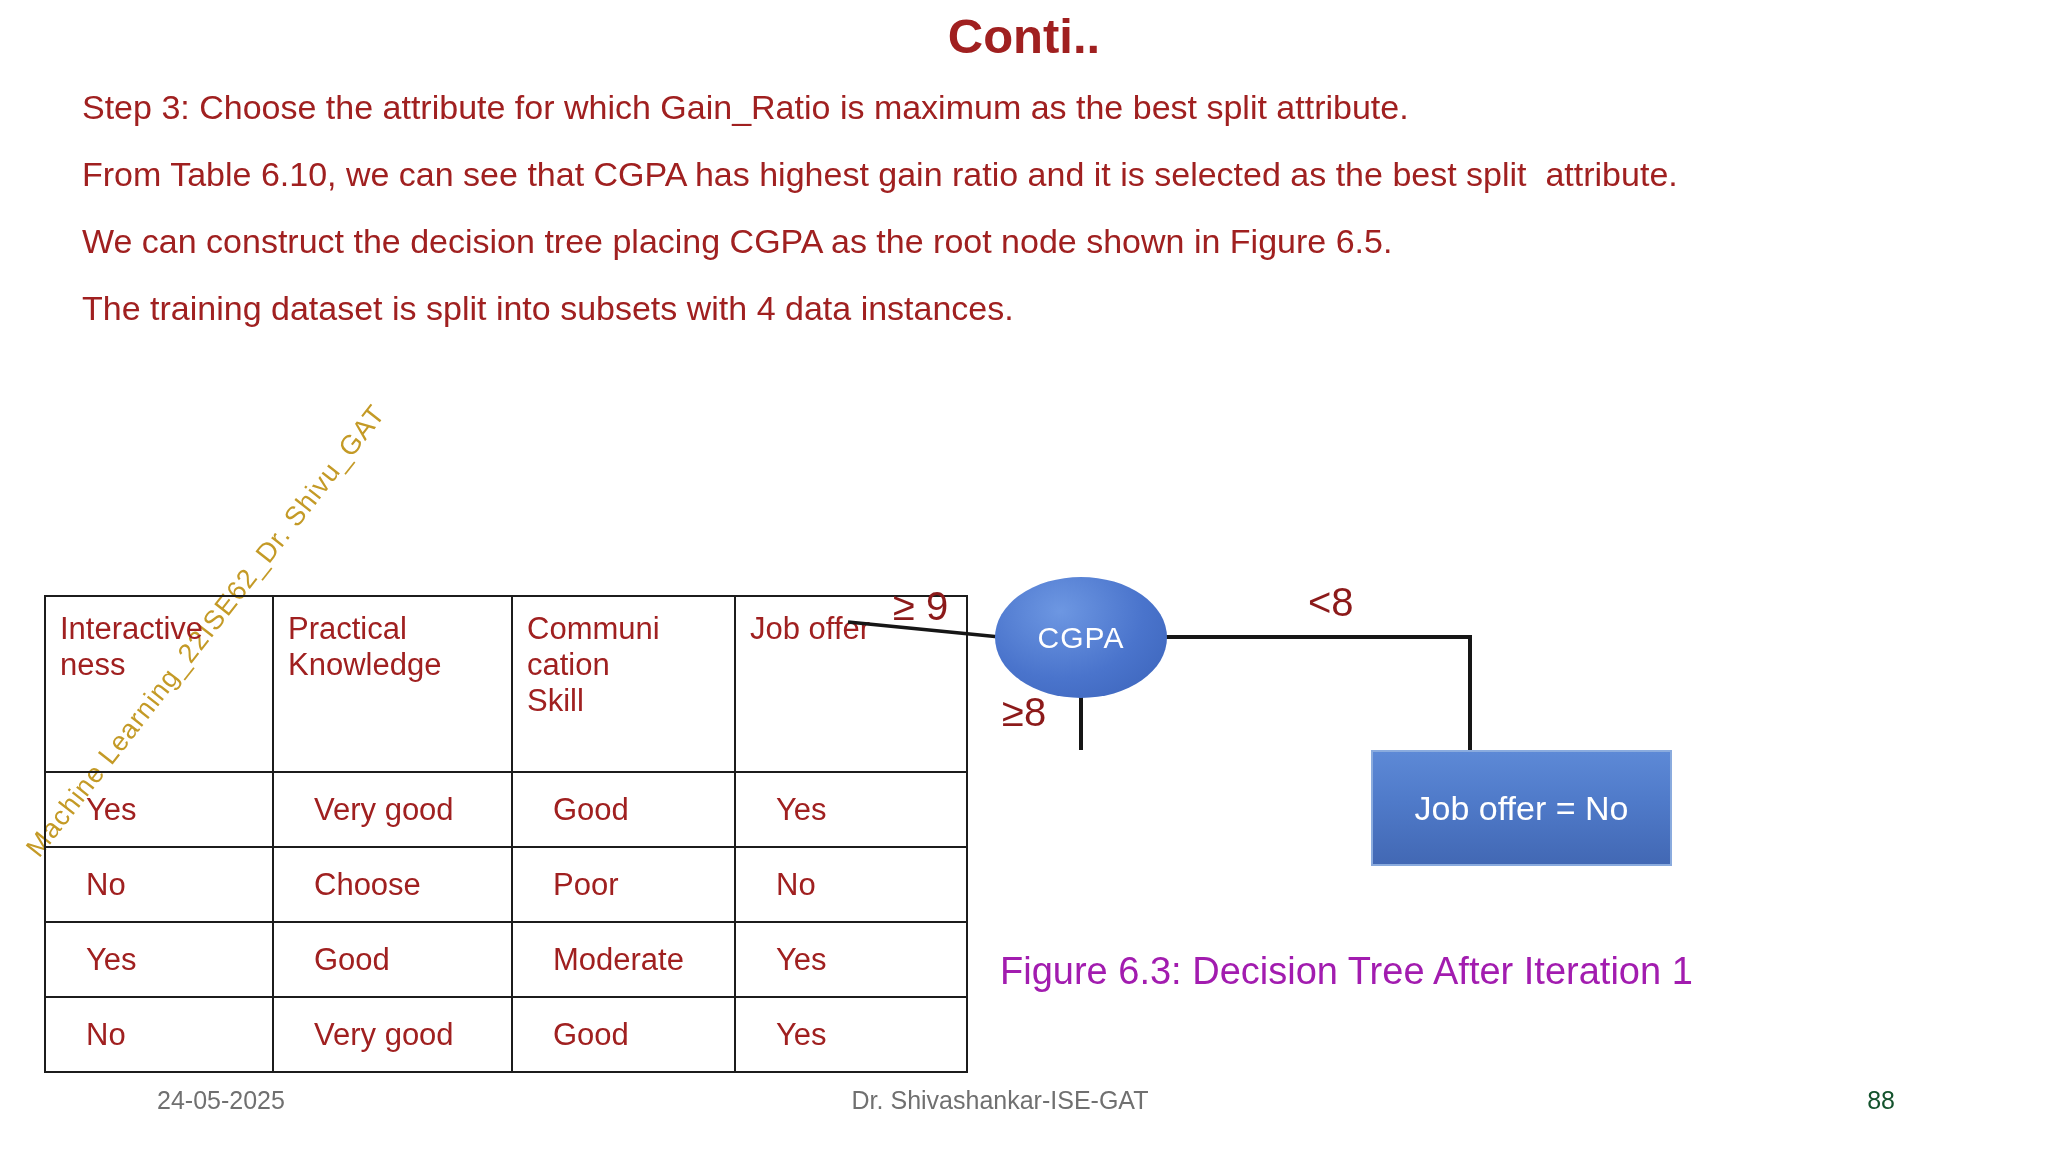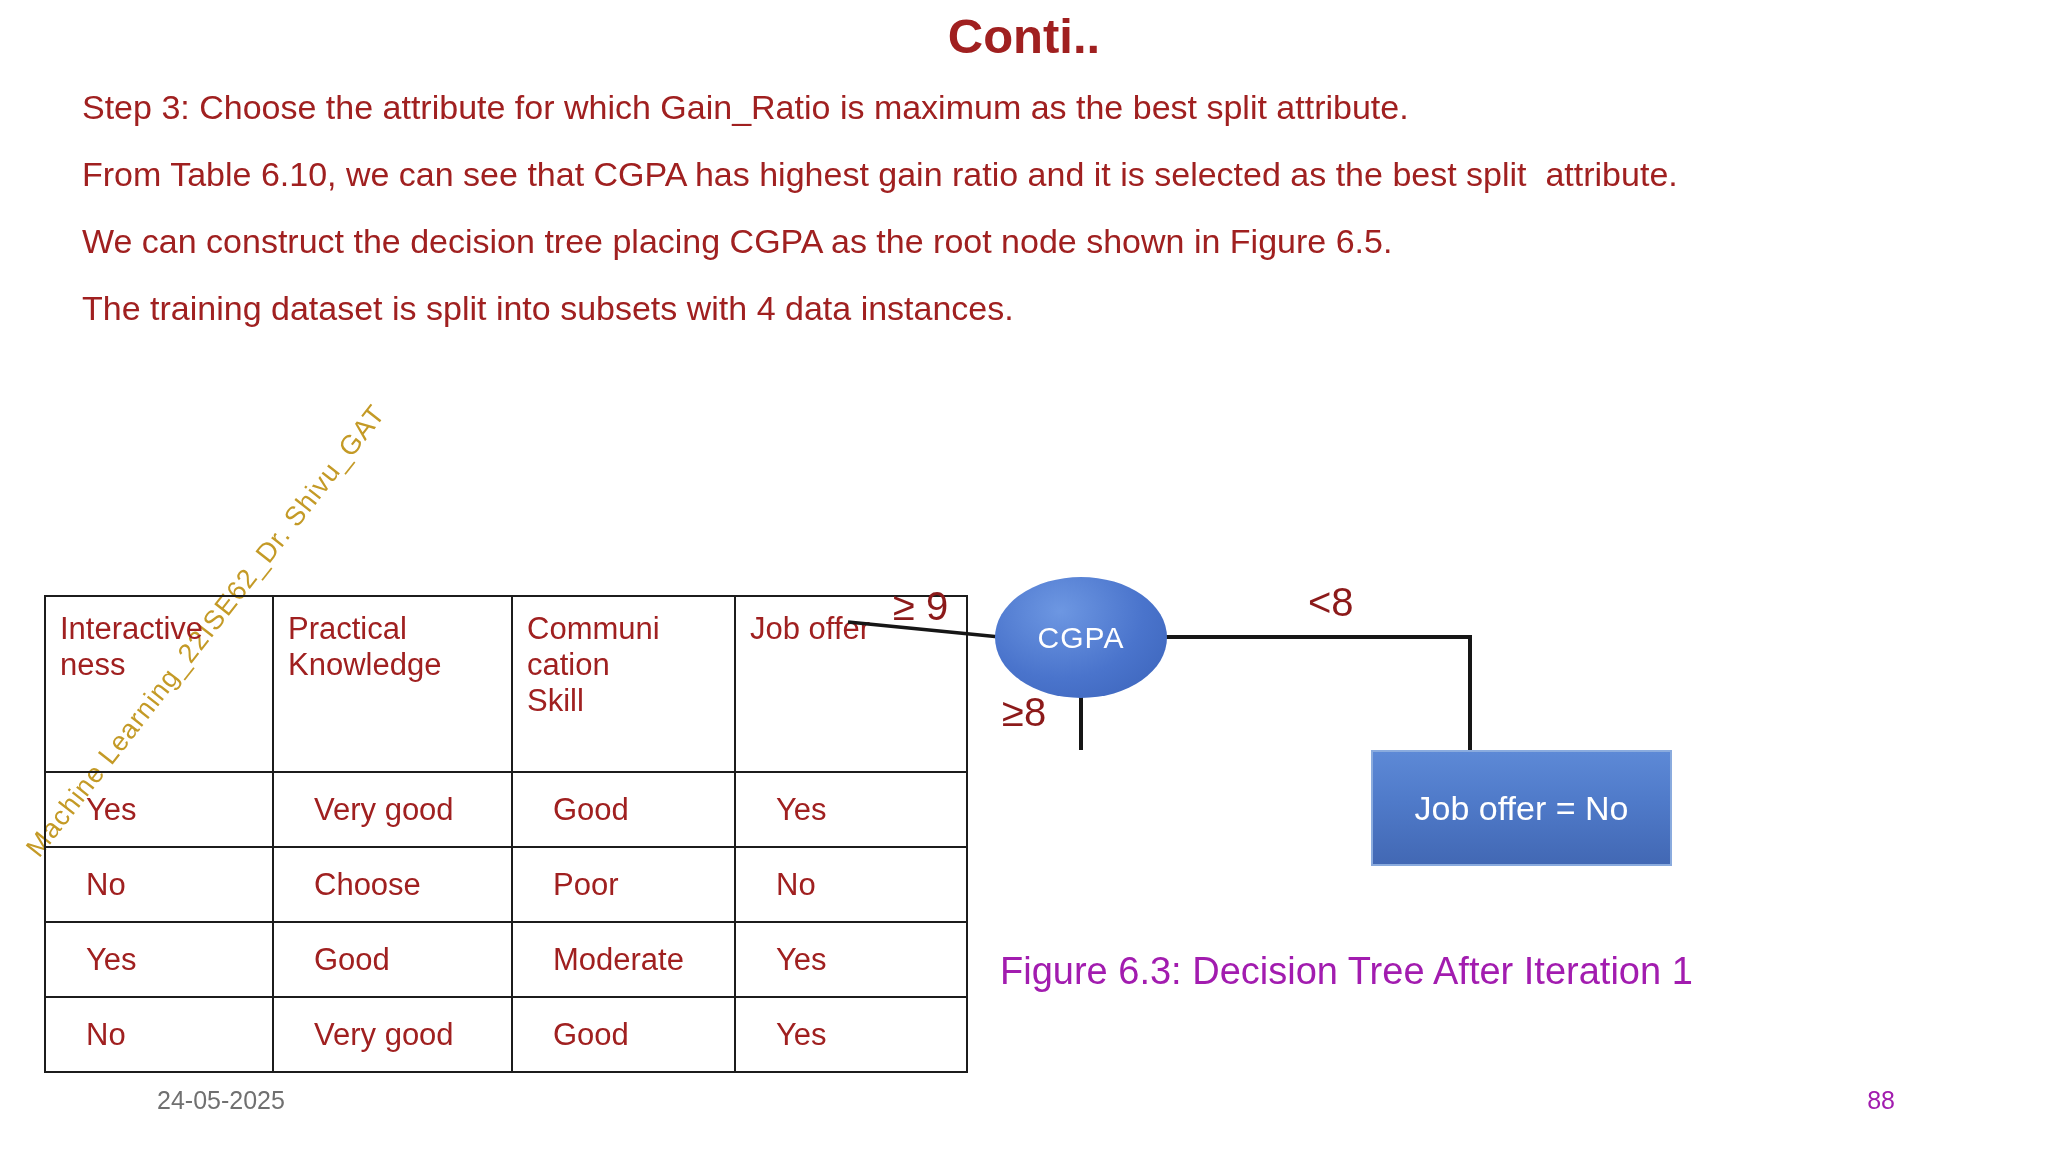--- a/index.html
+++ b/index.html
@@ -95,21 +95,21 @@
     position:absolute;left:157px;top:1086px;
     color:#707070;font-size:25px;
   }
   .footer-author{
     position:absolute;left:0;top:1086px;width:2000px;
     text-align:center;
     color:#707070;font-size:25px;
   }
   .footer-page{
     position:absolute;right:153px;top:1086px;
-    color:#a21caf;font-size:25px;
+    color:#14532d;font-size:25px;
   }
 </style>
 </head>
 <body>
 
 <div id="slide">
 
   <div class="slide-title">Conti..</div>
 
   <div class="body-text">
@@ -172,15 +172,16 @@
 
   <div class="branch-label label-ge9">≥ 9</div>
   <div class="branch-label label-lt8">&lt;8</div>
   <div class="branch-label label-ge8">≥8</div>
 
   <div class="leaf-box leaf-no">Job offer = No</div>
 
   <div class="figure-caption">Figure 6.3: Decision Tree After Iteration 1</div>
 
   <div class="footer-date">24-05-2025</div>
+  <div class="footer-author">Dr. Shivashankar-ISE-GAT</div>
   <div class="footer-page">88</div>
 
 </div>
 
 </body></html>

